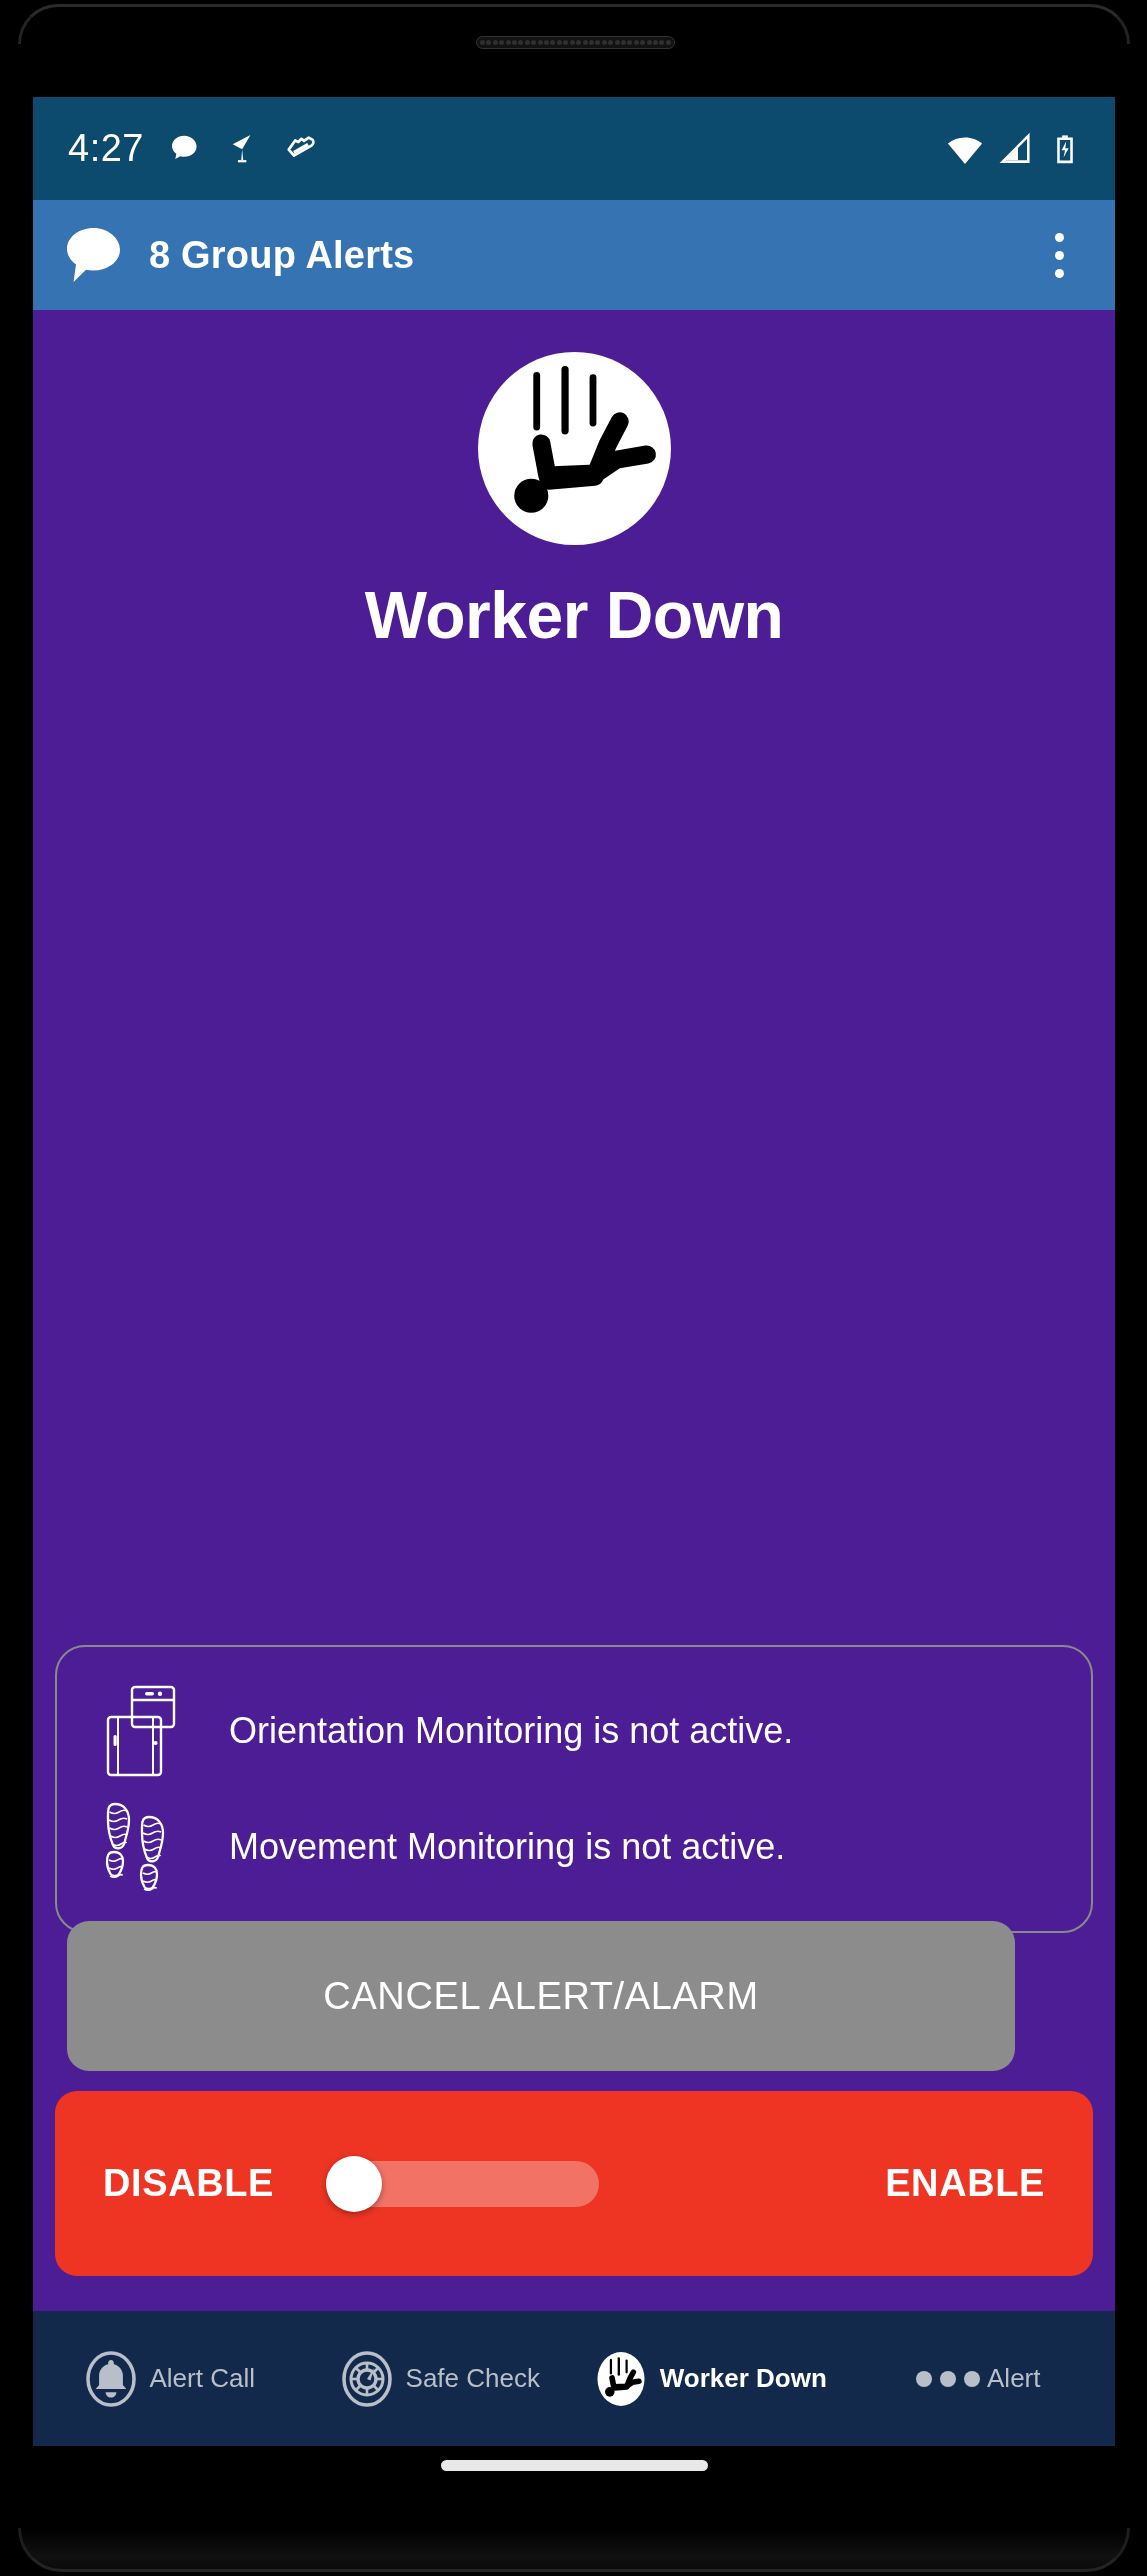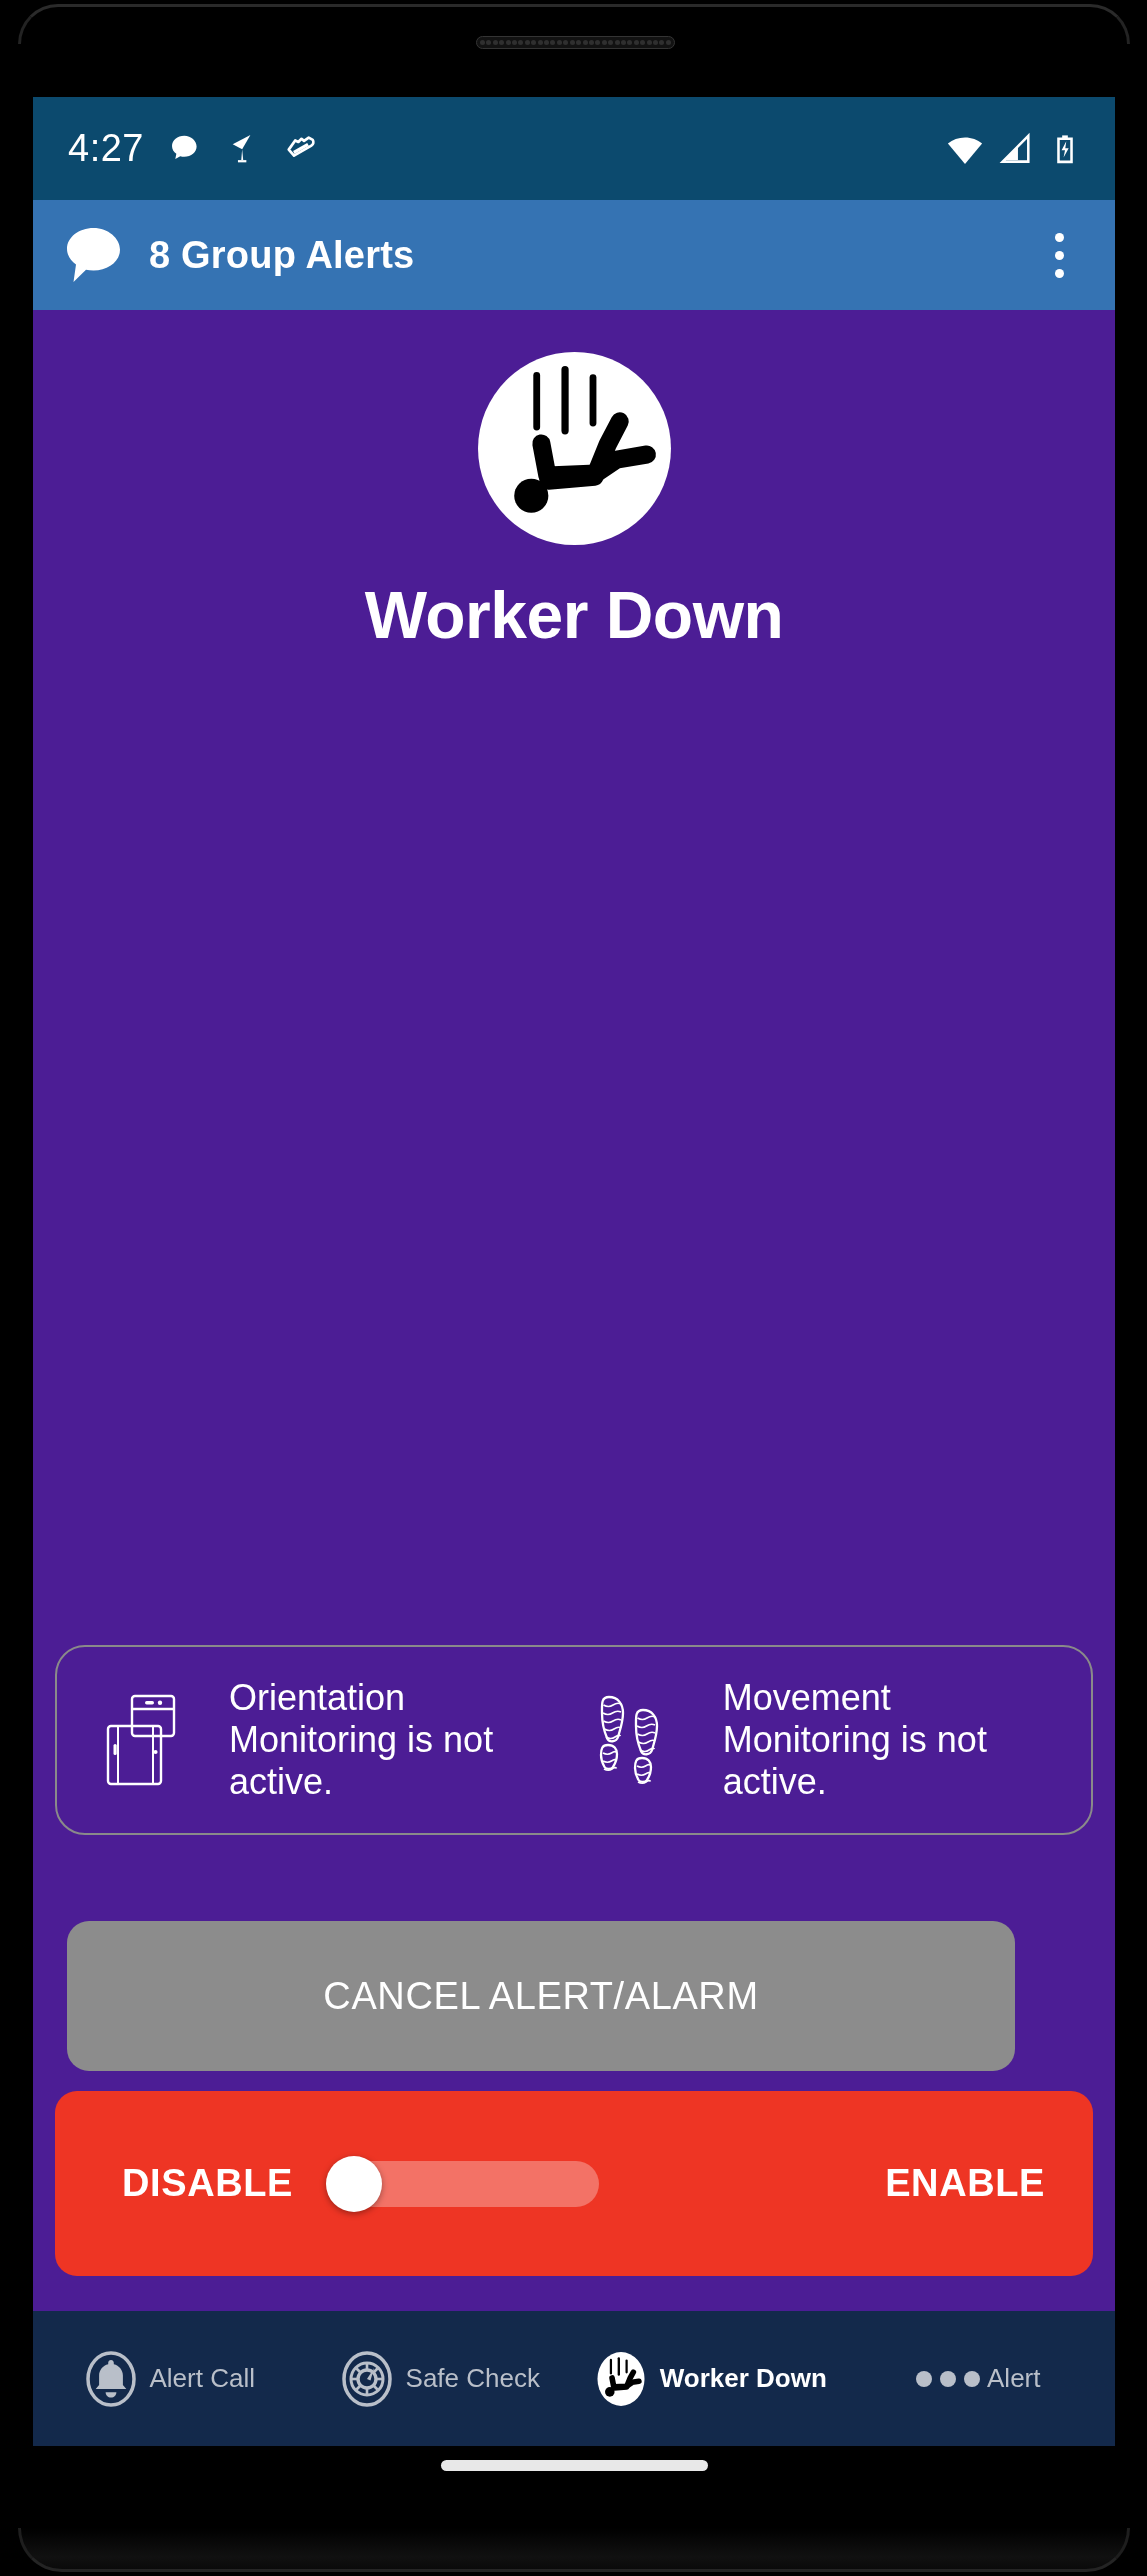--- a/index.html
+++ b/index.html
@@ -168,21 +168,21 @@
   
   .status-card {
     position: absolute;
     left: 22px;
     top: 1335px;
     width: 1038px;
     border: 2px solid #8a8a8a;
     border-radius: 30px;
     padding: 30px 30px 30px 30px;
     display: flex;
-    flex-direction: row;
+    flex-direction: column;
     gap: 8px;
   }
   .status-row {
     display: flex;
     align-items: center;
     min-height: 108px;
   }
   .status-row-icon {
     width: 112px;
     flex: 0 0 112px;
@@ -228,21 +228,21 @@
     align-items: center;
     padding: 0 48px;
   }
   .toggle-label {
     color: #ffffff;
     font-size: 38px;
     font-weight: bold;
     letter-spacing: 0.6px;
     white-space: nowrap;
   }
-  .toggle-label.left  { width: 209px; text-align: center; }
+  .toggle-label.left  { width: 209px; text-align: left; }
   .toggle-label.right { width: 209px; text-align: right; margin-left: auto; }
 
   .slider-wrap {
     position: relative;
     flex: 0 0 auto;
     width: 289px;
     height: 70px;
     margin-left: 14px;
     display: flex;
     align-items: center;

